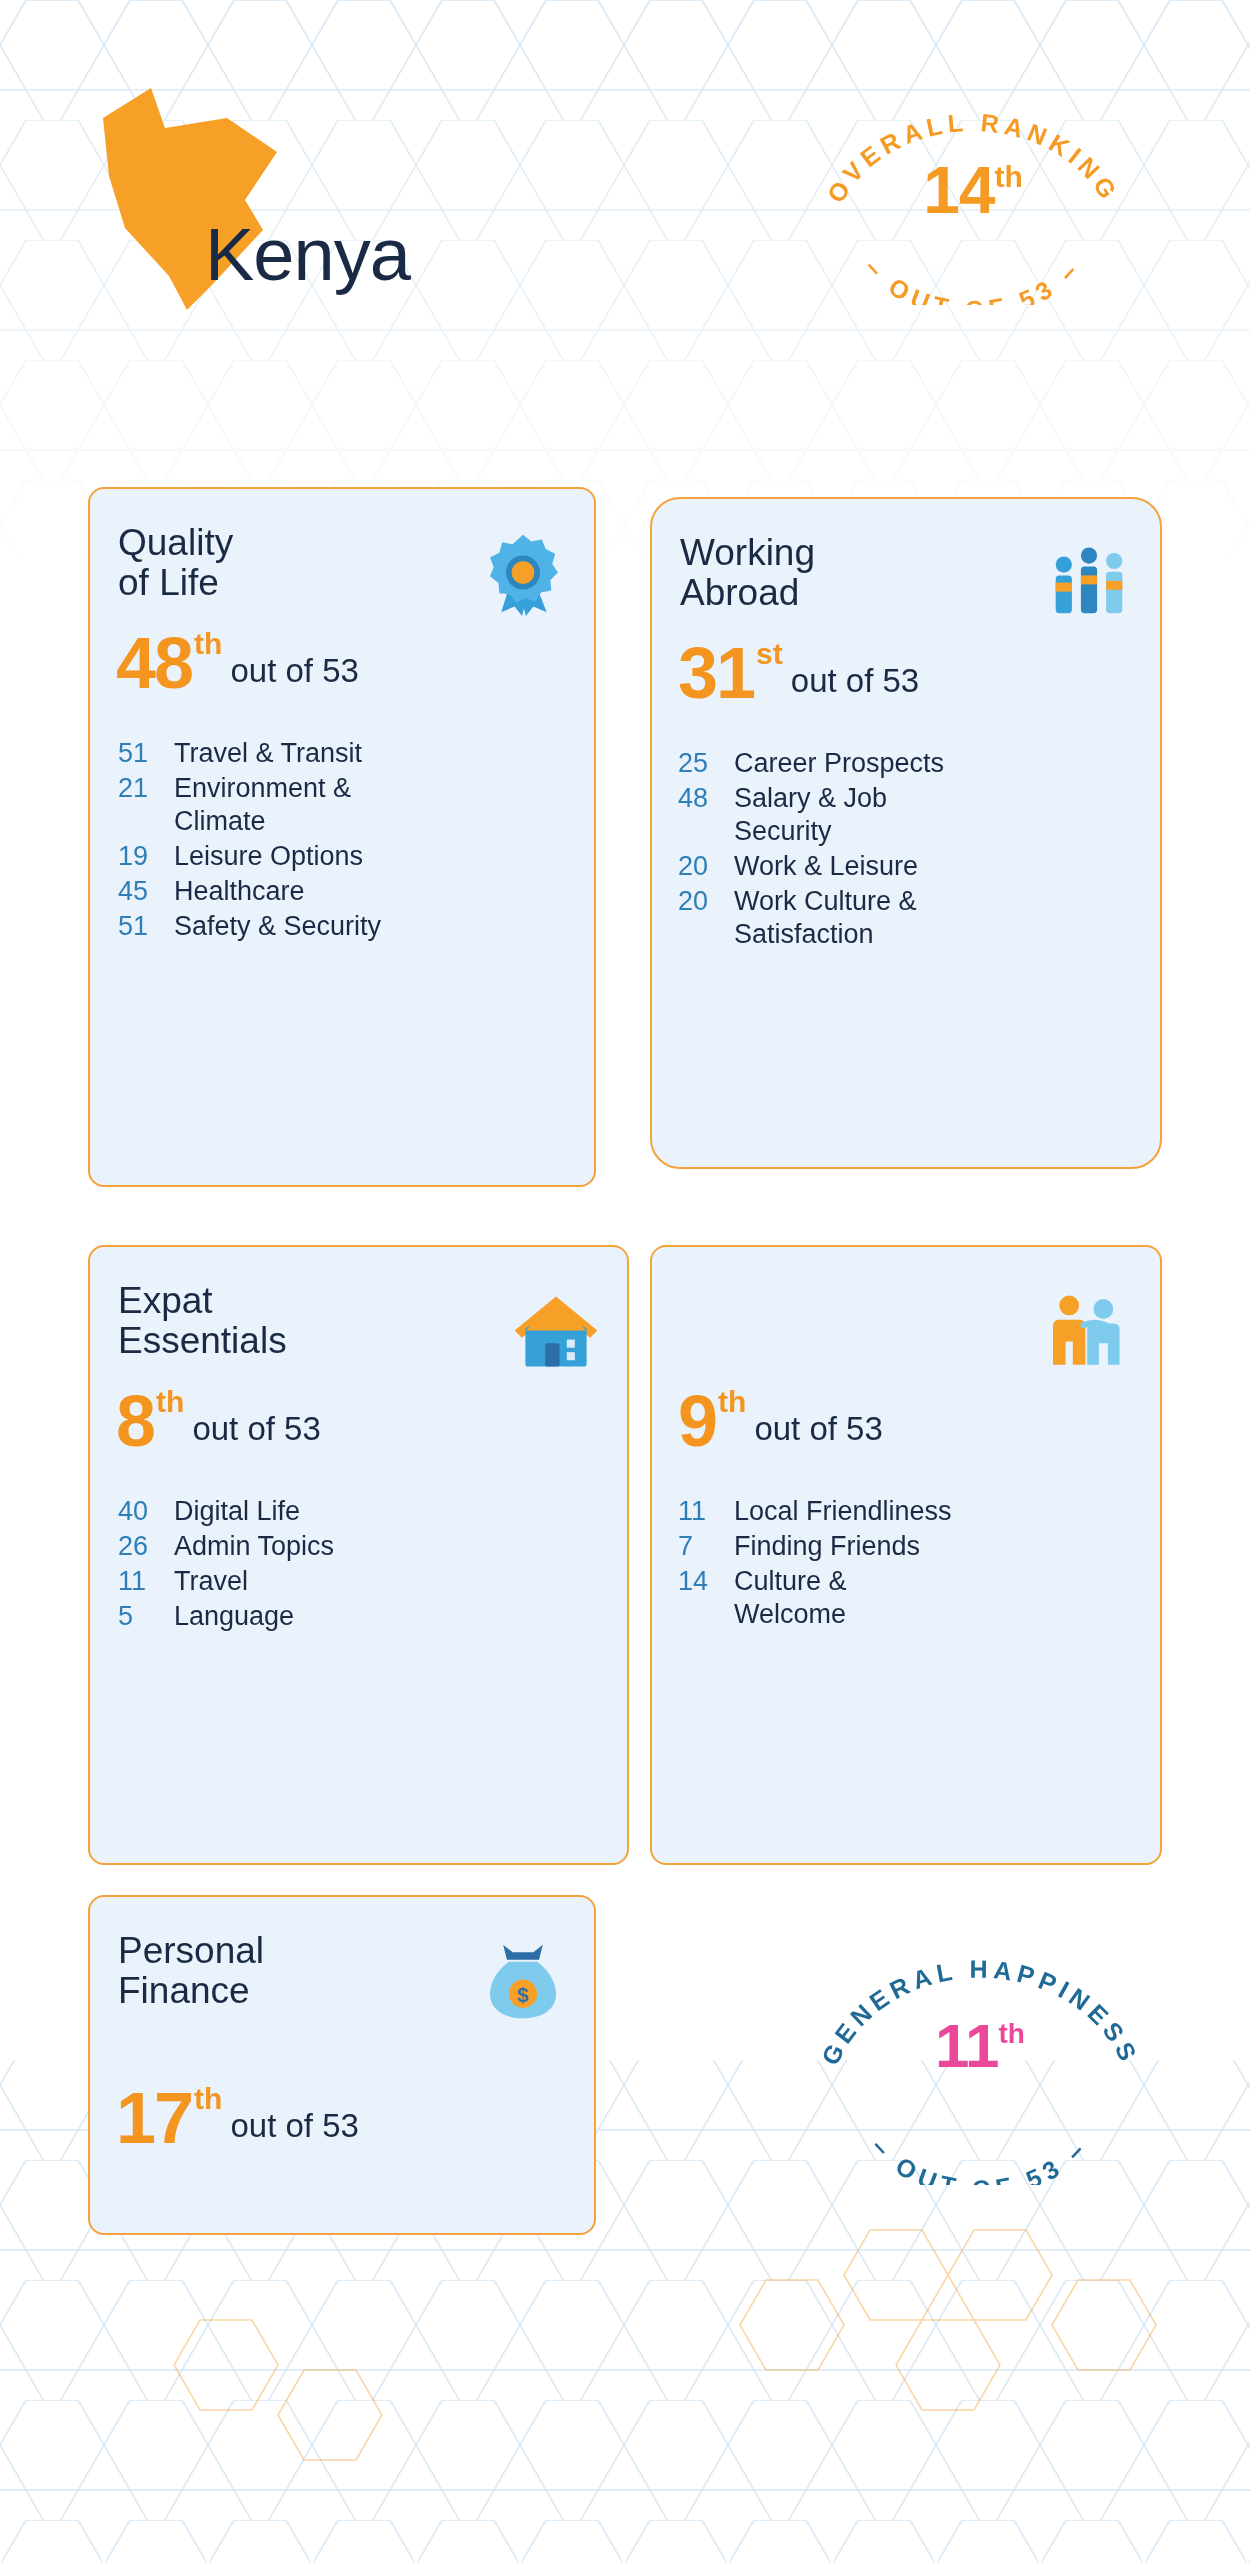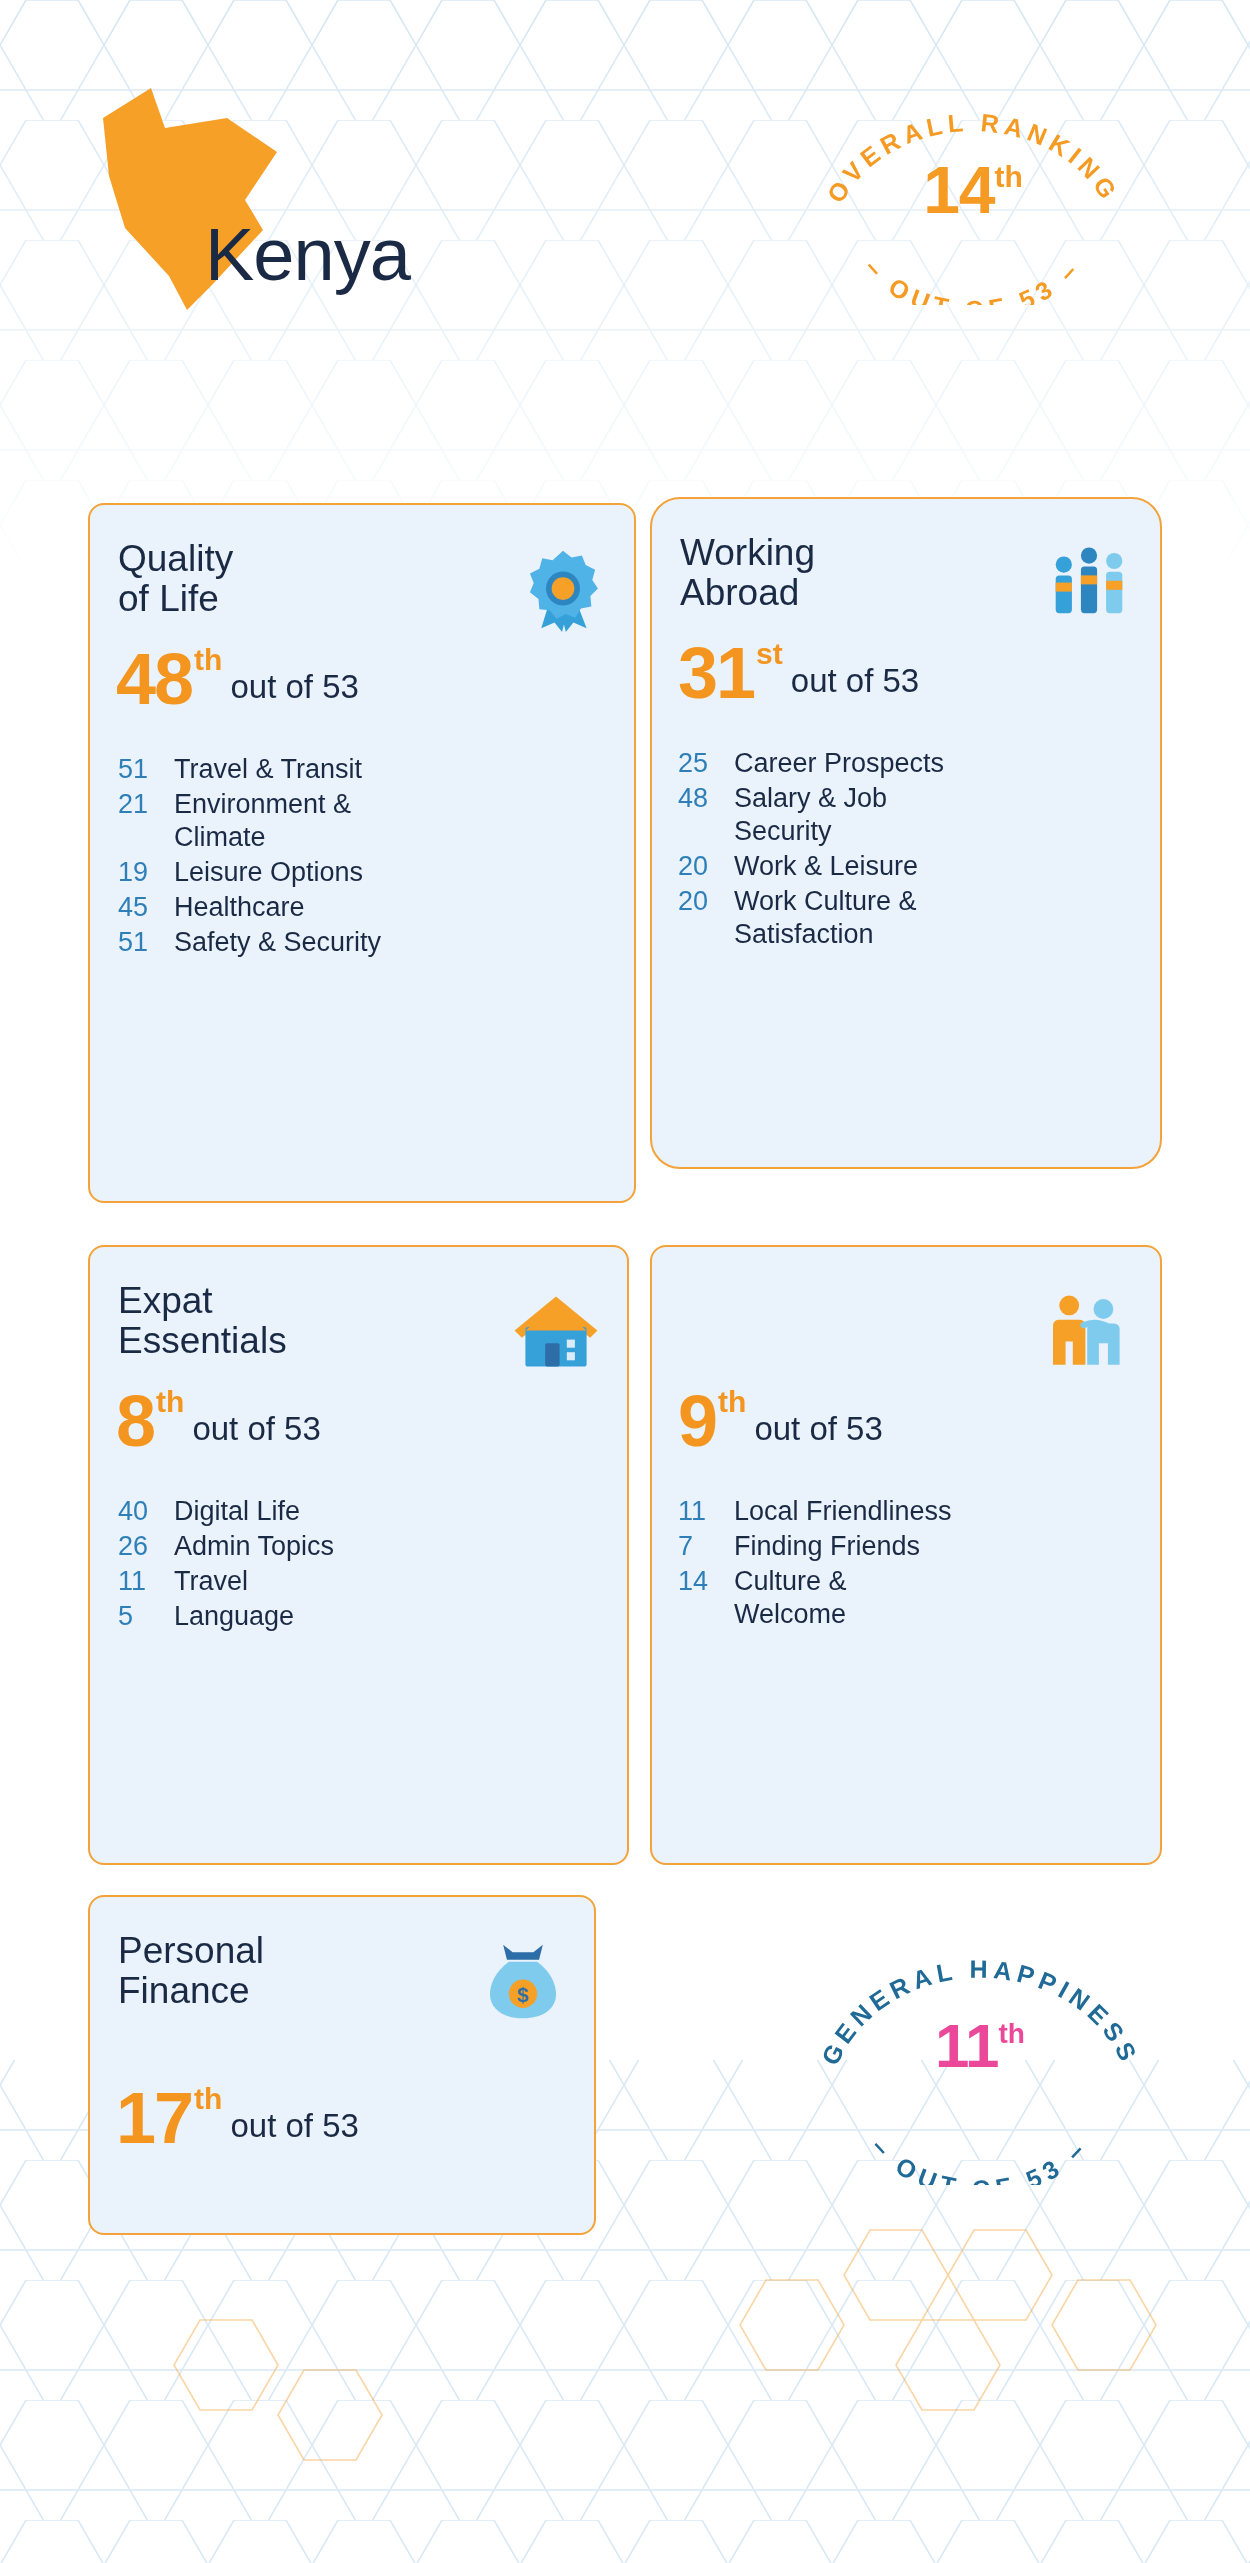--- a/index.html
+++ b/index.html
@@ -248,21 +248,21 @@
         <text font-family="Liberation Sans, sans-serif" font-size="25" font-weight="700" fill="#F59A23" letter-spacing="6">
           <textPath href="#arcBottom" startOffset="50%" text-anchor="middle">– OUT OF 53 –</textPath>
         </text>
       </svg>
       <div class="badge-center">
         <span class="num">14</span><span class="sfx">th</span>
       </div>
     </div>
   </div>
 
-  <div class="card" style="left:88px; top:487px; width:548px; height:700px;margin-top:16px;">
+  <div class="card" style="left:88px; top:487px; width:508px; height:700px;">
     <div class="card-title">
       <span>Quality</span><br>
       <span>of Life</span>
     </div>
     <svg class="card-icon" viewBox="0 0 90 90">
       <path d="M30 60 L22 86 L36 80 L44 90 L50 66 Z" fill="#36A0D8"></path>
       <path d="M60 60 L70 86 L56 80 L48 90 L42 66 Z" fill="#36A0D8"></path>
       <path d="M45 4 l9 7 11-2 4 10 10 5 -3 11 6 9 -8 8 1 11 -11 2 -6 10 -10 -4 -10 5 -7 -9 -11 -1 -1 -11 -9 -7 4 -10 -4 -10 10 -5 3 -11 11 2z" fill="#4FB3E8"></path>
       <circle cx="45" cy="44" r="18" fill="#2E86C1"></circle>
       <circle cx="45" cy="44" r="12" fill="#F7A028"></circle>

